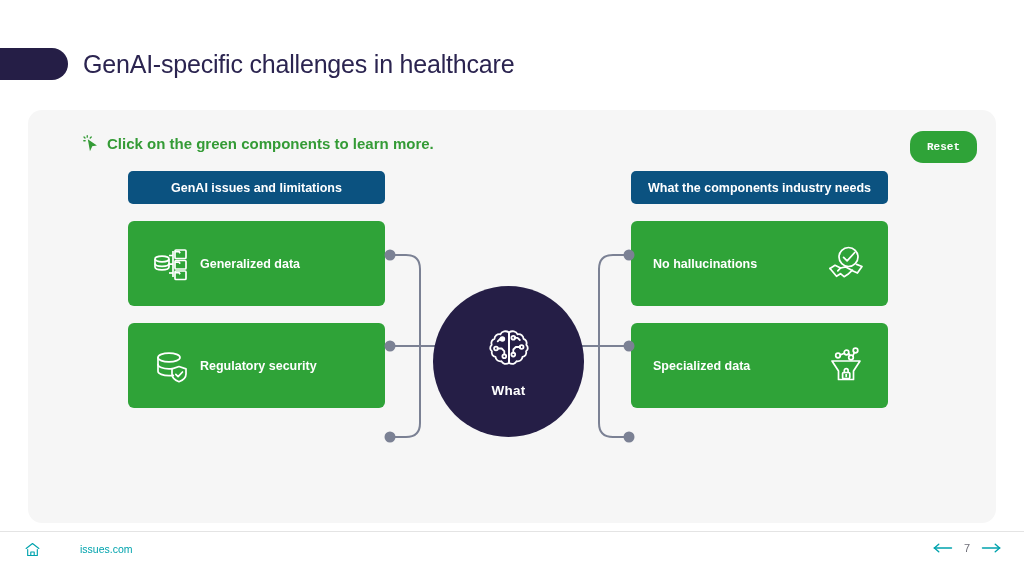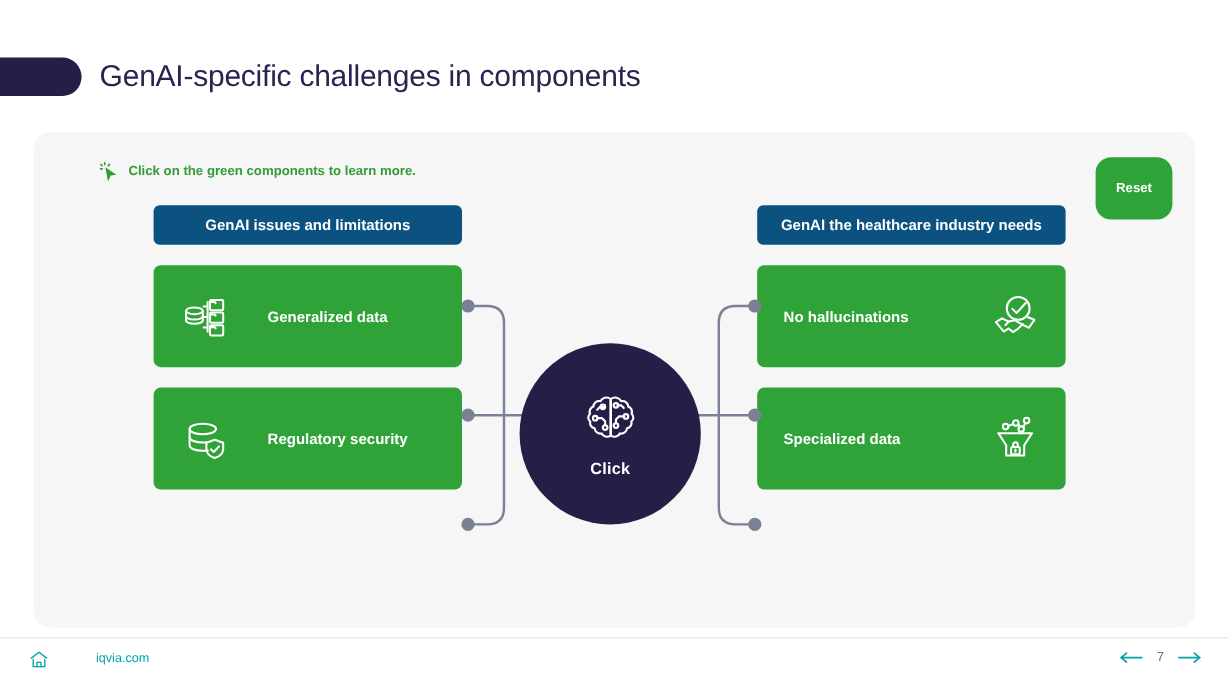--- a/index.html
+++ b/index.html
@@ -56,37 +56,37 @@
   .hint {
     position: absolute;
     left: 54px;
     top: 24px;
     display: flex;
     align-items: center;
     gap: 7px;
   }
   .hint-icon { width: 18px; height: 18px; display: block; }
   .hint-text {
-    font-size: 11px;
+    font-size: 15px;
     font-weight: bold;
     color: #349B36;
     white-space: nowrap;
   }
 
   
   .reset-btn {
     position: absolute;
     right: 19px;
     top: 21px;
     background: #2FA338;
     color: #ffffff;
     border: none;
     border-radius: 13px;
-    padding: 20px 17px;
-    font-family: Liberation Sans, sans-serif;
+    padding: 10px 17px;
+    font-family: Liberation Mono, monospace;
     font-size: 11px;
     font-weight: bold;
     cursor: pointer;
   }
 
   
   .col {
     position: absolute;
     top: 61px;
     width: 257px;
@@ -122,21 +122,21 @@
 
   .card-icon { width: 44px; height: 44px; flex: 0 0 44px; }
   .card-icon svg { display: block; width: 100%; height: 100%; }
 
   .card-label {
     font-size: 12.5px;
     font-weight: bold;
     color: #ffffff;
     white-space: nowrap;
   }
-  .card-left .card-label  { margin-left: 29px; }
+  .card-left .card-label  { margin-left: 6px; }
   .card-right .card-icon  { position: absolute; right: 20px; top: 21px; }
 
   
   .hub {
     position: absolute;
     left: 405px;
     top: 176px;
     width: 151px;
     height: 151px;
     border-radius: 50%;
@@ -212,21 +212,21 @@
     font-size: 11px;
     color: #6E6E78;
   }
 </style>
 </head>
 <body>
 
 <div class="slide">
 
   <div class="title-accent"></div>
-  <div class="page-title">GenAI-specific challenges in components</div>
+  <div class="page-title">GenAI-specific challenges in healthcare</div>
 
   <div class="panel">
 
     <div class="hint">
       <span class="hint-icon">
         <svg viewBox="0 0 24 24" fill="none" stroke="#349B36" stroke-width="1.8" stroke-linecap="round">
           <path d="M9 9l2 11 2.2-4.6 4.3-0.6z" fill="#349B36" stroke="none"></path>
           <path d="M9 9l2 11 2.2-4.6 4.3-0.6z"></path>
           <path d="M7 4.2V2.3M4 5.4L2.7 4.1M4.2 9H2.4M11 5.3l1.3-1.3"></path>
         </svg>
@@ -282,21 +282,21 @@
             <path d="M8 20.4c0 2.4 4.9 4.4 11 4.4 1.1 0 2.2-.07 3.2-.2"></path>
             <path d="M29 22.5l7 2.4v5.2c0 4-3.6 6.4-7 7.6-3.4-1.2-7-3.6-7-7.6v-5.2z"></path>
             <path d="M25.8 30.4l2.3 2.3 4.4-4.7"></path>
           </svg>
         </span>
         <span class="card-label">Regulatory security</span>
       </div>
     </div>
 
     <div class="col col-right">
-      <div class="col-header">GenAI the healthcare industry needs</div>
+      <div class="col-header">What the components industry needs</div>
 
       <div class="card card-right">
         <span class="card-label">No hallucinations</span>
         <span class="card-icon">
           <svg viewBox="0 0 44 44" fill="none" stroke="#ffffff" stroke-width="1.7" stroke-linecap="round" stroke-linejoin="round">
             <circle cx="24.5" cy="15" r="9.5"></circle>
             <path d="M19.6 15.4l3.5 3.5 7.6-8.4"></path>
             <path d="M6 26.5l5-3.2 5.6 2.7 5.2-1.1 5.5 3.2"></path>
             <path d="M6 26.5l6.5 7.8 4-2.6 3.6 3 3.8-2.4 4.5-4.2"></path>
             <path d="M28.4 28.7l5 2.4 4.6-6.6-5.4-2.1"></path>
@@ -335,36 +335,36 @@
           <path d="M14.5 23.5h4.2l2.6 2.6v3.3"></path>
           <circle cx="13" cy="23.5" r="1.9"></circle>
           <circle cx="21.3" cy="31.3" r="1.9"></circle>
           <path d="M31.5 12.8h3.1l2.2 2.2"></path>
           <circle cx="30.3" cy="12.8" r="1.9"></circle>
           <path d="M37.2 22h-4.4l-2.5 2.5v3.4"></path>
           <circle cx="38.6" cy="22" r="1.9"></circle>
           <circle cx="30.3" cy="29.6" r="1.9"></circle>
         </svg>
       </span>
-      <span class="hub-label">Click</span>
+      <span class="hub-label">What</span>
     </div>
 
   </div>
 
   <div class="footer-rule"></div>
 
   <span class="home-icon">
     <svg viewBox="0 0 24 24" fill="none" stroke="#00A3AD" stroke-width="1.6" stroke-linecap="round" stroke-linejoin="round">
       <path d="M3 10.5L12 3.5l9 7"></path>
       <path d="M5.2 12v8.5h13.6V12"></path>
       <path d="M9.6 20.5v-5h4.8v5"></path>
     </svg>
   </span>
 
-  <a class="site-link">iqvia.com</a>
+  <a class="site-link">issues.com</a>
 
   <div class="pager">
     <span class="pager-arrow">
       <svg viewBox="0 0 28 16" fill="none" stroke="#00A3AD" stroke-width="1.9" stroke-linecap="round" stroke-linejoin="round">
         <path d="M26 8H3"></path>
           <path d="M9 3L3.2 8 9 13"></path>
       </svg>
     </span>
     <span class="pager-num">7</span>
     <span class="pager-arrow">

